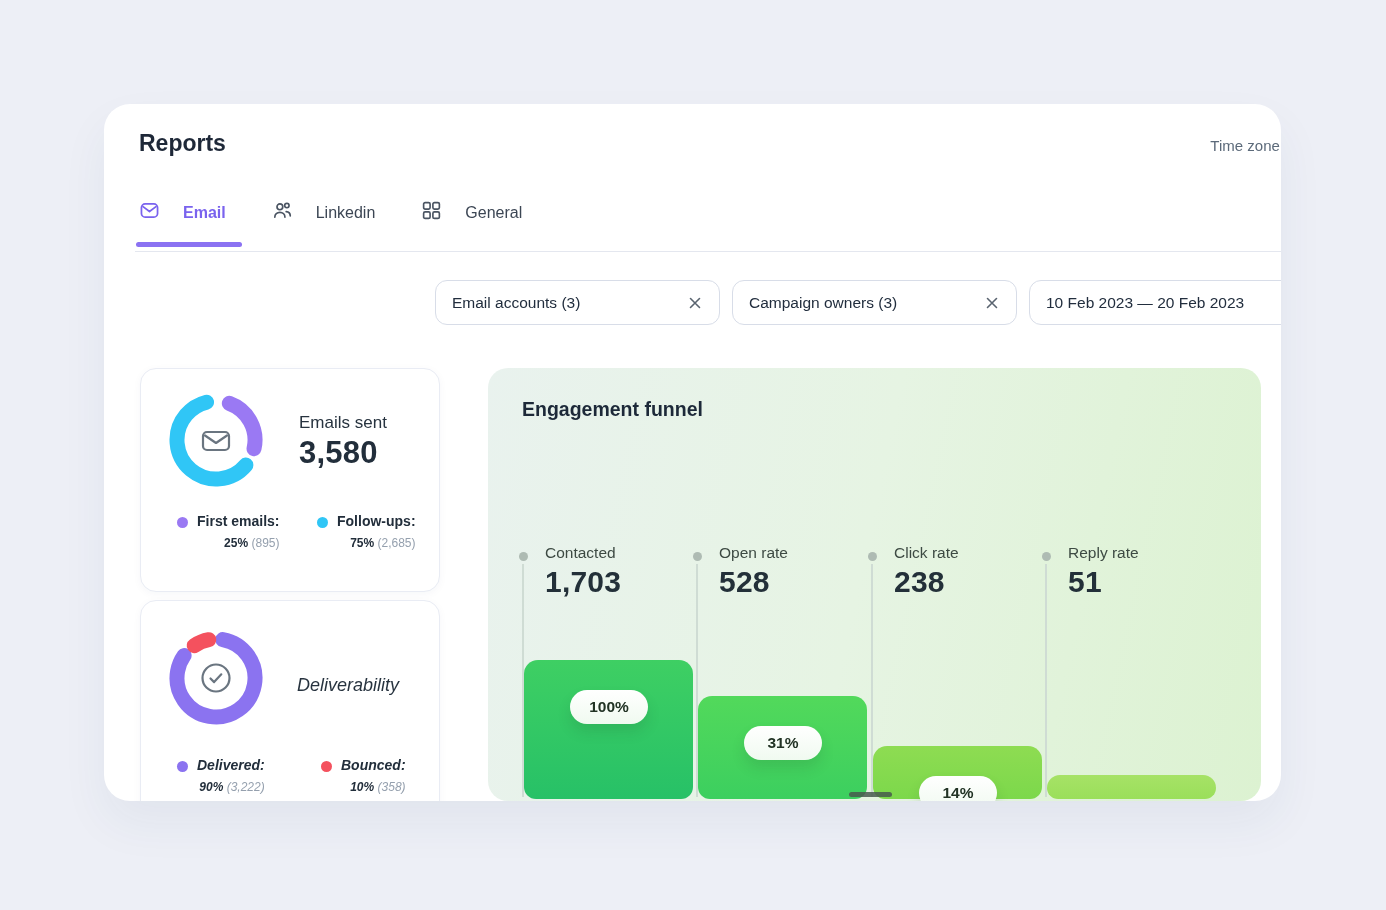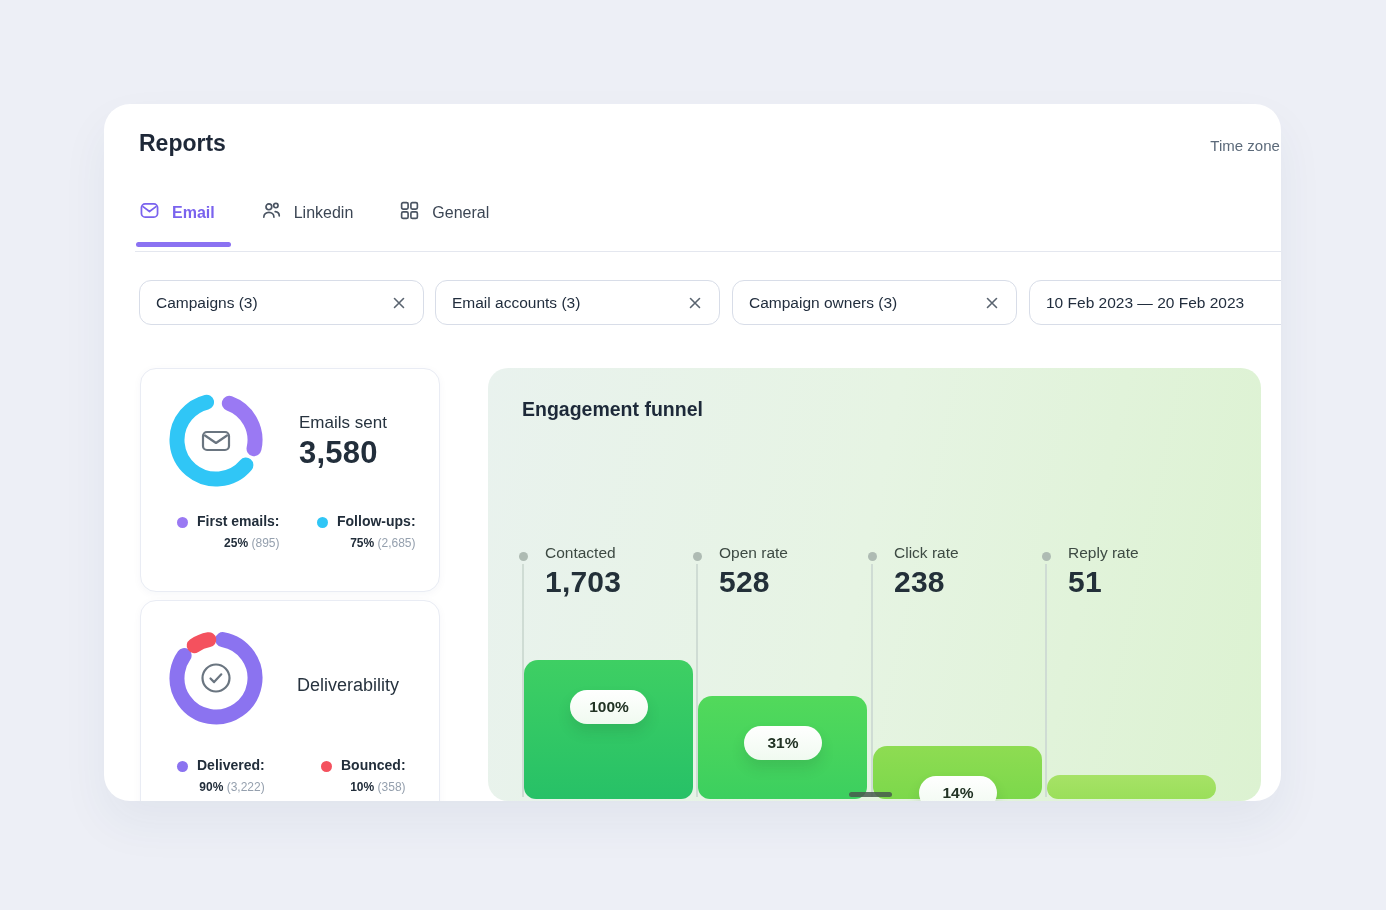--- a/index.html
+++ b/index.html
@@ -7,40 +7,40 @@
 
   .app { position:absolute; left:104px; top:104px; width:1177px; height:697px;
          background:#ffffff; border-radius:26px; overflow:hidden;
          box-shadow:0 22px 48px rgba(40,60,110,0.06); }
 
   .page-title { position:absolute; left:35px; top:26px; font-size:23px; font-weight:600; color:#1e2838; }
   .timezone { position:absolute; right:-3px; top:33px; font-size:15px; color:#5c6a7a; white-space:nowrap; }
 
   
   .tabs { position:absolute; left:35px; top:96px; display:flex; gap:46px; }
-  .tab { display:flex; align-items:center; gap:12px; font-size:16px; color:#3c4654; padding-bottom:20px; position:relative; cursor:pointer; }
+  .tab { display:flex; align-items:center; gap:23px; font-size:16px; color:#3c4654; padding-bottom:20px; position:relative; cursor:pointer; }
   .tab svg { width:21px; height:21px; }
   .tab.active { color:#7a63ee; font-weight:700; }
   .tab.active::after { content:""; position:absolute; left:-3px; right:-16px; bottom:-2px; height:5px; border-radius:4px; background:#8b72f2; }
   .tabs-divider { position:absolute; left:31px; right:0; top:147px; height:1px; background:#e4e7ef; }
 
   
   .chip { position:absolute; top:176px; height:45px; background:#fff; border:1px solid #d8dde8; border-radius:12px;
           display:flex; align-items:center; justify-content:space-between; padding:0 16px; font-size:15.5px; color:#222e3e; cursor:pointer; }
   .chip-1 { left:35px;  width:285px; }
   .chip-2 { left:331px; width:285px; }
   .chip-3 { left:628px; width:285px; }
   .chip-4 { left:925px; width:330px; }
   .chip .x { width:16px; height:16px; flex:0 0 auto; margin-left:12px; cursor:pointer; }
 
   
   .card { position:absolute; left:36px; width:300px; background:#fff; border:1px solid #e9ecf4; border-radius:16px;
           box-shadow:0 2px 8px rgba(30,50,90,0.04); }
   .card-1 { top:264px; height:224px; }
-  .card-2 { top:496px; height:238px; }
+  .card-2 { top:496px; height:238px;font-style:italic; }
   .donut { position:absolute; left:26px; top:22px; width:98px; height:98px; }
   .card-2 .donut { top:28px; }
   .c1-title { position:absolute; left:158px; top:44px; font-size:17px; color:#27333f; }
   .c1-value { position:absolute; left:158px; top:66px; font-size:31px; font-weight:700; color:#222e3b; letter-spacing:0.2px; }
   .c2-title { position:absolute; left:156px; top:74px; font-size:18px; color:#27333f; }
 
   .legend-item { position:absolute; display:flex; gap:9px; }
   .card-1 .legend-item { top:144px; }
   .card-2 .legend-item { top:156px; }
   .li-a { left:36px; }
@@ -121,26 +121,20 @@
             <rect x="13.6" y="3" width="7.4" height="7.4" rx="1.7"></rect>
           <rect x="3" y="13.6" width="7.4" height="7.4" rx="1.7"></rect>
             <rect x="13.6" y="13.6" width="7.4" height="7.4" rx="1.7"></rect>
         </svg>
       </span>
       <span>General</span>
     </div>
   </div>
   <div class="tabs-divider"></div>
 
-  <div class="chip chip-1">
-    <span>Campaigns (3)</span>
-    <svg class="x" viewBox="0 0 16 16" fill="none" stroke="#5a6470" stroke-width="1.6" stroke-linecap="round">
-        <path d="M3.5 3.5 L12.5 12.5 M12.5 3.5 L3.5 12.5"></path>
-      </svg>
-  </div>
   <div class="chip chip-2">
     <span>Email accounts (3)</span>
     <svg class="x" viewBox="0 0 16 16" fill="none" stroke="#5a6470" stroke-width="1.6" stroke-linecap="round">
         <path d="M3.5 3.5 L12.5 12.5 M12.5 3.5 L3.5 12.5"></path>
       </svg>
   </div>
   <div class="chip chip-3">
     <span>Campaign owners (3)</span>
     <svg class="x" viewBox="0 0 16 16" fill="none" stroke="#5a6470" stroke-width="1.6" stroke-linecap="round">
         <path d="M3.5 3.5 L12.5 12.5 M12.5 3.5 L3.5 12.5"></path>

